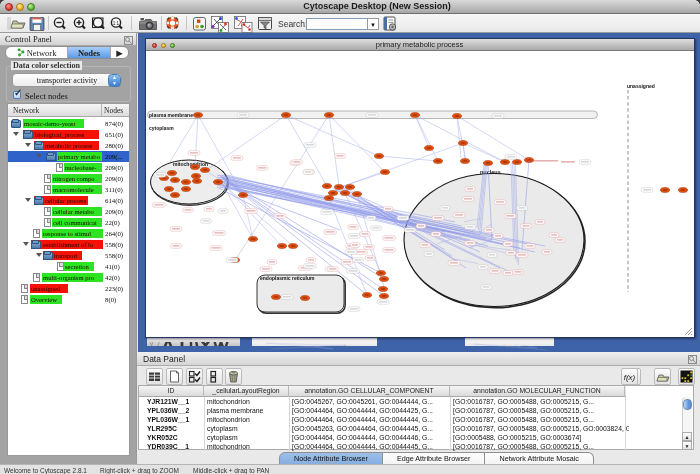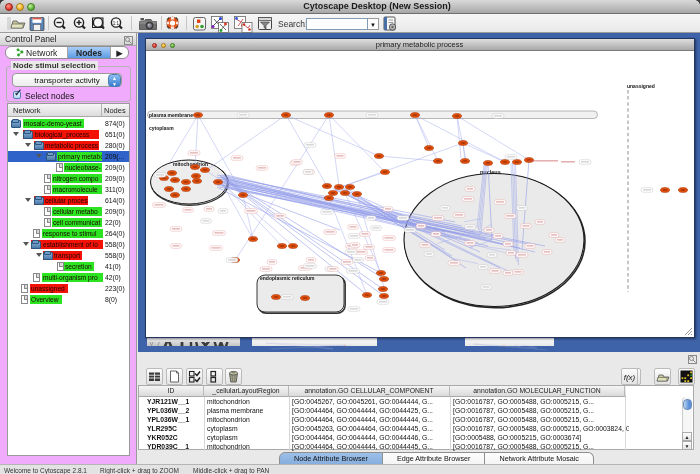--- a/index.html
+++ b/index.html
@@ -19,21 +19,21 @@
 
 
 #toolbar { left:0; top:14px; width:700px; height:19px; background:linear-gradient(#f6f6f6,#e9e9e9);
   border-bottom:1px solid #9c9c9c; }
 .tsep { position:absolute; top:2px; width:1px; height:14px; background:#c6c6c6; }
 #searchlbl { position:absolute; left:278px; top:5px; font-size:8.5px; color:#333; }
 #searchbox { position:absolute; left:306px; top:3.5px; width:62px; height:12px; background:#fff; border:1px solid #7f9db9; }
 #searcharrow { position:absolute; left:368px; top:3.5px; width:11px; height:12px; background:#fdfdfd; border:1px solid #9a9a9a; border-left:none; font-size:6px; text-align:center; line-height:12px; color:#111;}
 
 
-#cpanel { left:0; top:33px; width:137px; height:431px; background:#f0abfc; border-right:1px solid #9a9a9a; }
+#cpanel { left:0; top:33px; width:137px; height:431px; background:#a3a3a3; border-right:1px solid #9a9a9a;font-family:Liberation Serif, serif; }
 #cphead { position:absolute; left:0; top:0; width:136px; height:13px;
   background:linear-gradient(#f0f0f0,#d3d3d3); border-bottom:1px solid #ababab;
   font-size:8.5px; color:#222; line-height:13px; padding-left:5px; }
 #tabs { position:absolute; left:5px; top:13px; width:124px; height:13px; background:#fdfdfd;
   border:1px solid #8e8e8e; border-radius:6px; overflow:hidden; display:flex; }
 #tabs .seg { font-size:8.5px; line-height:12px; text-align:center; color:#222; }
 #tab-net { width:62px; border-right:1px solid #a5a5a5; }
 #tab-mos { width:42px; background:linear-gradient(#a8cdf5,#5d9be4); font-weight:bold; color:#173a66; }
 #tab-arr { width:18px; border-left:1px solid #a5a5a5; font-size:6px; line-height:13px; }
 #groupbox { position:absolute; left:6px; top:33px; width:125px; height:36px; border:1px solid #b4b4b4; border-radius:3px; }
@@ -200,21 +200,21 @@
       <div class="seg" id="tab-net"><svg width="8" height="9" viewBox="0 0 8 9" style="vertical-align:-1px;">
             <circle cx="2" cy="1.8" r="1.4" fill="#2aa32a"></circle>
             <circle cx="6" cy="4" r="1.4" fill="#2aa32a"></circle>
             <circle cx="2.5" cy="7" r="1.4" fill="#2aa32a"></circle>
             <path d="M2 2 L6 4 L2.5 7" stroke="#2aa32a" fill="none" stroke-width="0.8"></path>
           </svg> Network</div>
       <div class="seg" id="tab-mos">Nodes</div>
       <div class="seg" id="tab-arr">▶</div>
     </div>
     <div id="groupbox"></div>
-    <div id="grouplbl">Node stimul selection</div>
+    <div id="grouplbl">Data color selection</div>
     <div id="combo">transporter activity</div>
     <div id="combobtn">▲<br>▼</div>
     <div id="cbox"></div>
     <div id="cboxmark">✓</div>
     <div id="cboxlbl">Select nodes</div>
     <div id="treebox">
       <div id="treehead">
           <span class="c1">Network</span>
           <span class="sep"></span>
           <span class="c2">Nodes</span>
@@ -716,20 +716,21 @@
         </svg>
         <svg width="10" height="10" viewBox="0 0 10 10" style="position:absolute;right:0.5px;bottom:0.5px;">
           <line x1="2" y1="9" x2="9" y2="2" stroke="#999" stroke-width="1"></line>
           <line x1="5" y1="9" x2="9" y2="5" stroke="#999" stroke-width="1"></line>
           <line x1="8" y1="9" x2="9" y2="8" stroke="#999" stroke-width="1"></line>
         </svg>
     </div>
   </div>
 
   <div id="dpanel" class="abs">
+    <div id="dphead">Data Panel</div>
       <svg style="position:absolute;left:551px;top:3px;" width="9" height="9" viewBox="0 0 9 9">
         <rect x="0.5" y="0.5" width="8" height="8" fill="none" stroke="#8a8a8a"></rect>
         <circle cx="3.5" cy="3.5" r="2" fill="none" stroke="#8a8a8a"></circle>
         <line x1="5" y1="5" x2="7.5" y2="7.5" stroke="#8a8a8a"></line>
       </svg>
     <div class="dbtn" style="left:9px;top:16px;"><svg width="15" height="15" viewBox="0 0 15 15">
           <rect x="2" y="3.5" width="11" height="8.5" fill="#3a3a3a"></rect>
           <line x1="2" y1="6.2" x2="13" y2="6.2" stroke="#eee" stroke-width="0.9"></line>
           <line x1="2" y1="9" x2="13" y2="9" stroke="#eee" stroke-width="0.9"></line>
           <line x1="7.5" y1="3.5" x2="7.5" y2="12" stroke="#eee" stroke-width="0.9"></line>

